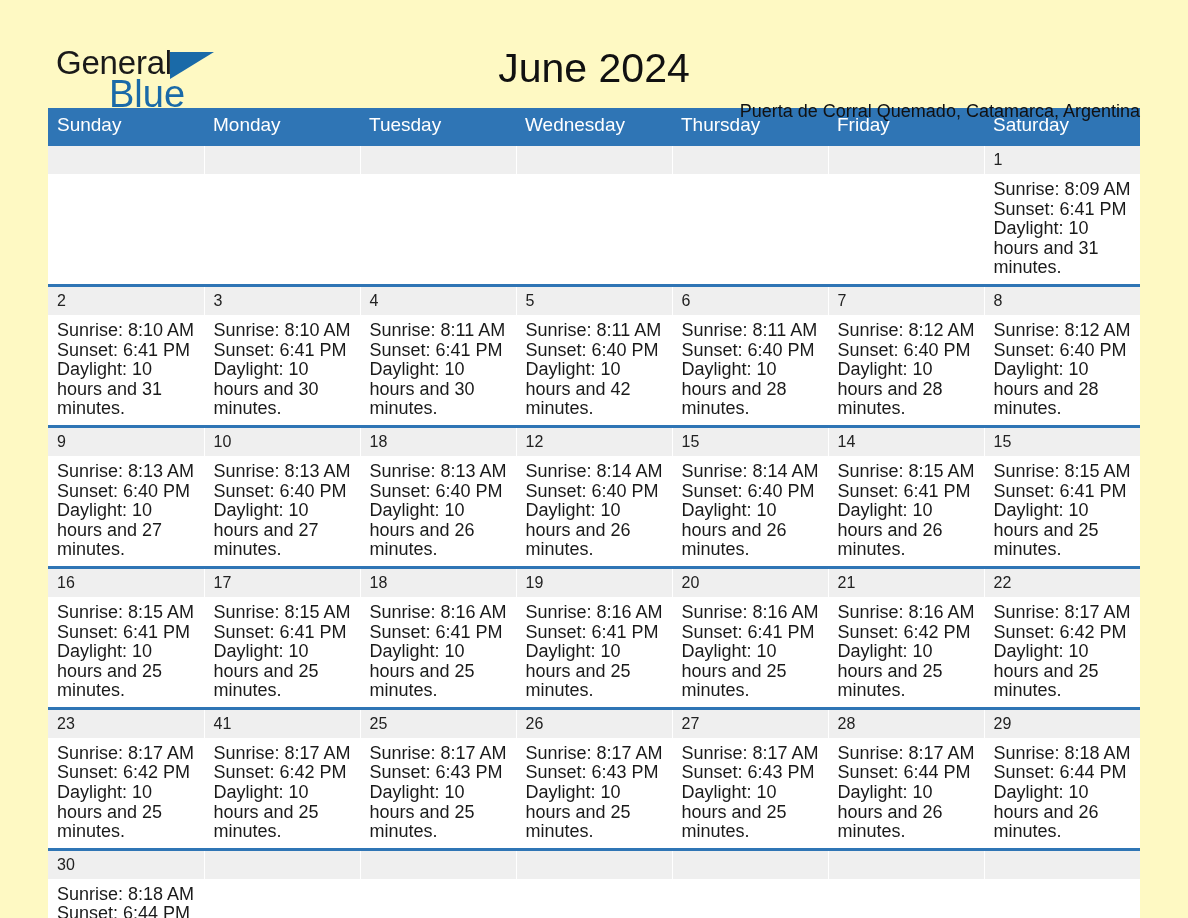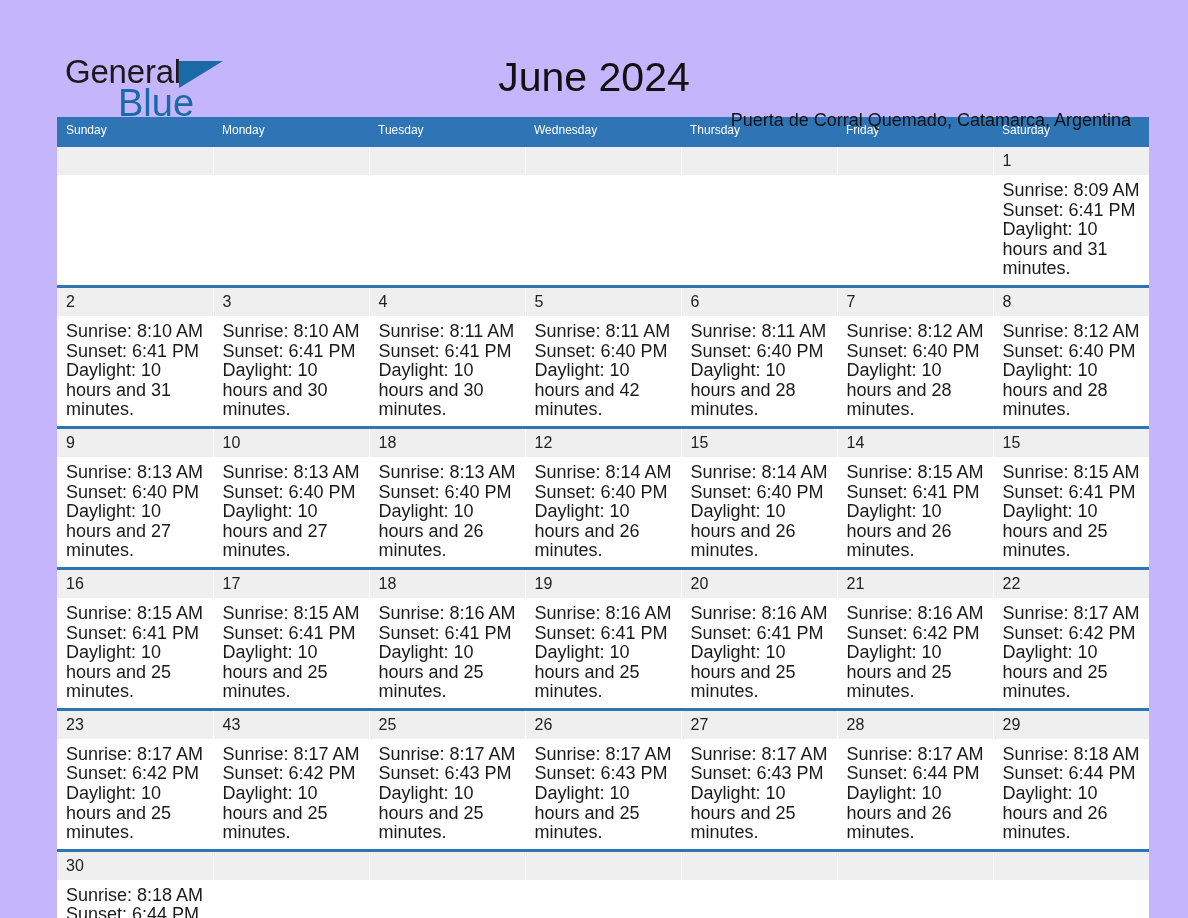--- a/index.html
+++ b/index.html
@@ -6,22 +6,22 @@
   html, body {
     margin: 0; padding: 0;
     width: 1188px; height: 918px;
     background: #ffffff;
     font-family: "Liberation Sans", sans-serif;
     -webkit-font-smoothing: antialiased;
   }
   .page {
     position: relative;
     width: 1188px; height: 918px;
-    background: #c4b5fd;
-    padding: 9px;
+    background: #fef9c3;
+    padding: 0;
   }
 
   
   .header {
     position: relative;
     height: 108px;
     margin: 0 48px 0 48px;
     padding-top: 44px;
   }
   .logo {
@@ -85,21 +85,21 @@
     margin: 0 48px;
     width: 1092px;
     border-collapse: collapse;
     table-layout: fixed;
   }
   .calendar col { width: 156px; }
 
   thead th {
     background: #2f75b5;
     color: #ffffff;
-    font-size: 12px;
+    font-size: 19px;
     font-weight: normal;
     text-align: left;
     padding: 6px 0 7px 9px;
     height: 28px;
     border: none;
   }
 
   tbody tr { }
   tbody td {
     vertical-align: top;
@@ -381,21 +381,21 @@
         <tr>
           <td>
             <span class="daynum">23</span>
             <div class="cell-body">
               <div>Sunrise: 8:17 AM</div>
               <div>Sunset: 6:42 PM</div>
               <div class="wrapline">Daylight: 10 hours and 25 minutes.</div>
             </div>
           </td>
           <td>
-            <span class="daynum">43</span>
+            <span class="daynum">41</span>
             <div class="cell-body">
               <div>Sunrise: 8:17 AM</div>
               <div>Sunset: 6:42 PM</div>
               <div class="wrapline">Daylight: 10 hours and 25 minutes.</div>
             </div>
           </td>
           <td>
             <span class="daynum">25</span>
             <div class="cell-body">
               <div>Sunrise: 8:17 AM</div>

